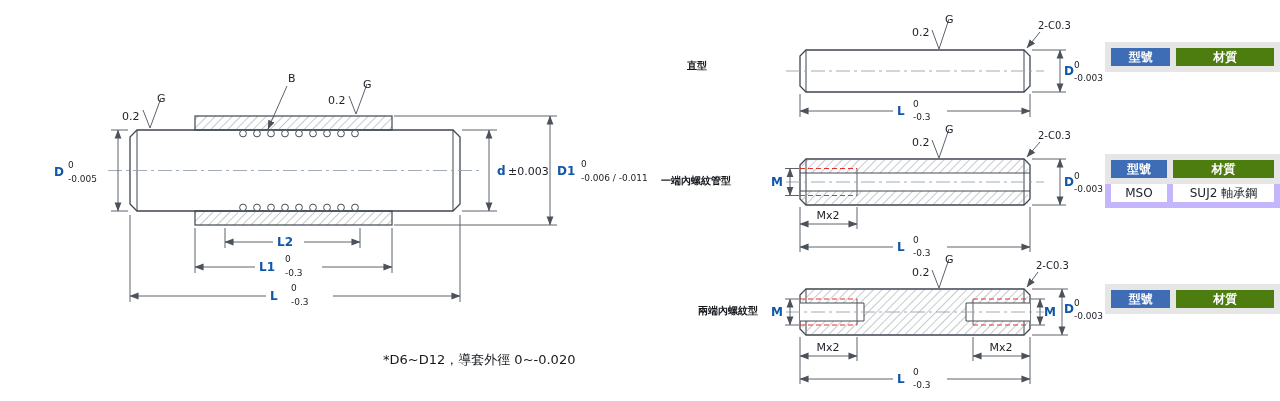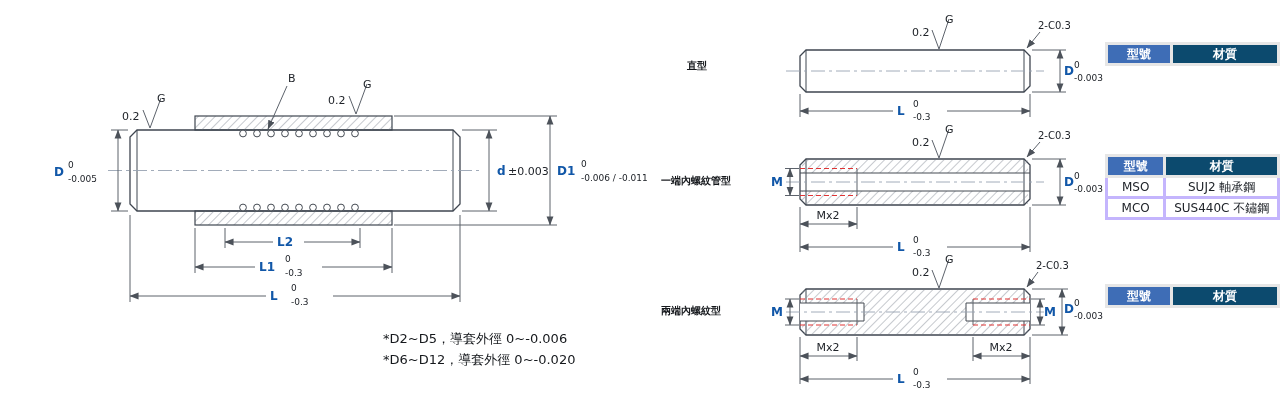--- a/index.html
+++ b/index.html
@@ -17,24 +17,24 @@
   .cl{stroke:#97a3b2;stroke-width:0.9;stroke-dasharray:14 4 3 4;fill:none}
   .red{stroke:#e03434;stroke-width:1.1;stroke-dasharray:5 3;fill:none}
   .ball{fill:#fff;stroke:#454b53;stroke-width:1}
   .bushing{fill:url(#hatch);stroke:#3f4650;stroke-width:1.2}
   .hfill{fill:url(#hatch);stroke:none}
   .bore{stroke:#454b53;stroke-width:1;fill:none}
   .white{fill:#fff;stroke:none}
   .vlabel{position:absolute;font-size:10px;font-weight:bold;color:#15181c;white-space:nowrap}
   .note{position:absolute;font-size:13px;color:#15181c;white-space:nowrap}
   .spec-table{position:absolute;border-collapse:collapse;font-size:12px;table-layout:fixed}
-  .spec-table th,.spec-table td{border:3px solid #c4b5fd;text-align:center;padding:0 5px;height:18px;background:#fff;color:#20242a;white-space:nowrap;font-weight:normal;overflow:hidden}
+  .spec-table th,.spec-table td{border:6px solid #c4b5fd;text-align:center;padding:0 5px;height:18px;background:#fff;color:#20242a;white-space:nowrap;font-weight:normal;overflow:hidden}
   .spec-table th{color:#fff;font-weight:bold;border-color:#e6e6e6}
   .spec-table .h-blue{background:#3e6db6}
-  .spec-table .h-gray{background:#0c4a6e}
+  .spec-table .h-gray{background:#4d7c0f}
   .col-model{width:56px}
   .col-mat{width:104px}
 </style>
 </head>
 <body>
 
 <div id="canvas">
 
 <svg width="1280" height="401" viewBox="0 0 1280 401">
 <defs>
@@ -301,23 +301,22 @@
     <line class="dim" x1="947" y1="379" x2="1030" y2="379" marker-end="url(#arrE)"></line>
     <text class="tb" x="897" y="383">L</text>
     <text class="ts" x="913" y="375">0</text>
     <text class="ts" x="913" y="388">-0.3</text>
   </g>
 </g>
 </svg>
 
 <div class="vlabel" style="left:687px;top:59px">直型</div>
 <div class="vlabel" style="left:661px;top:174px">一端內螺紋管型</div>
-<div class="vlabel" style="left:661px;top:304px">兩端內螺紋型</div>
-
-<div class="note" style="left:383px;top:330px">*D2~D5，導套外徑 0~-0.006</div>
+<div class="vlabel" style="left:698px;top:304px">兩端內螺紋型</div>
+
 <div class="note" style="left:383px;top:351px">*D6~D12，導套外徑 0~-0.020</div>
 
 <table class="spec-table" style="left:1105px;top:42px">
   <thead>
     <tr>
       <th class="h-blue col-model">型號</th>
       <th class="h-gray col-mat">材質</th>
     </tr>
   </thead>
   <tbody>
@@ -329,24 +328,20 @@
     <tr>
       <th class="h-blue col-model">型號</th>
       <th class="h-gray col-mat">材質</th>
     </tr>
   </thead>
   <tbody>
     <tr>
       <td>MSO</td>
       <td>SUJ2 軸承鋼</td>
     </tr>
-    <tr>
-      <td>MCO</td>
-      <td>SUS440C 不鏽鋼</td>
-    </tr>
   </tbody>
 </table>
 
 <table class="spec-table" style="left:1105px;top:284px">
   <thead>
     <tr>
       <th class="h-blue col-model">型號</th>
       <th class="h-gray col-mat">材質</th>
     </tr>
   </thead>

